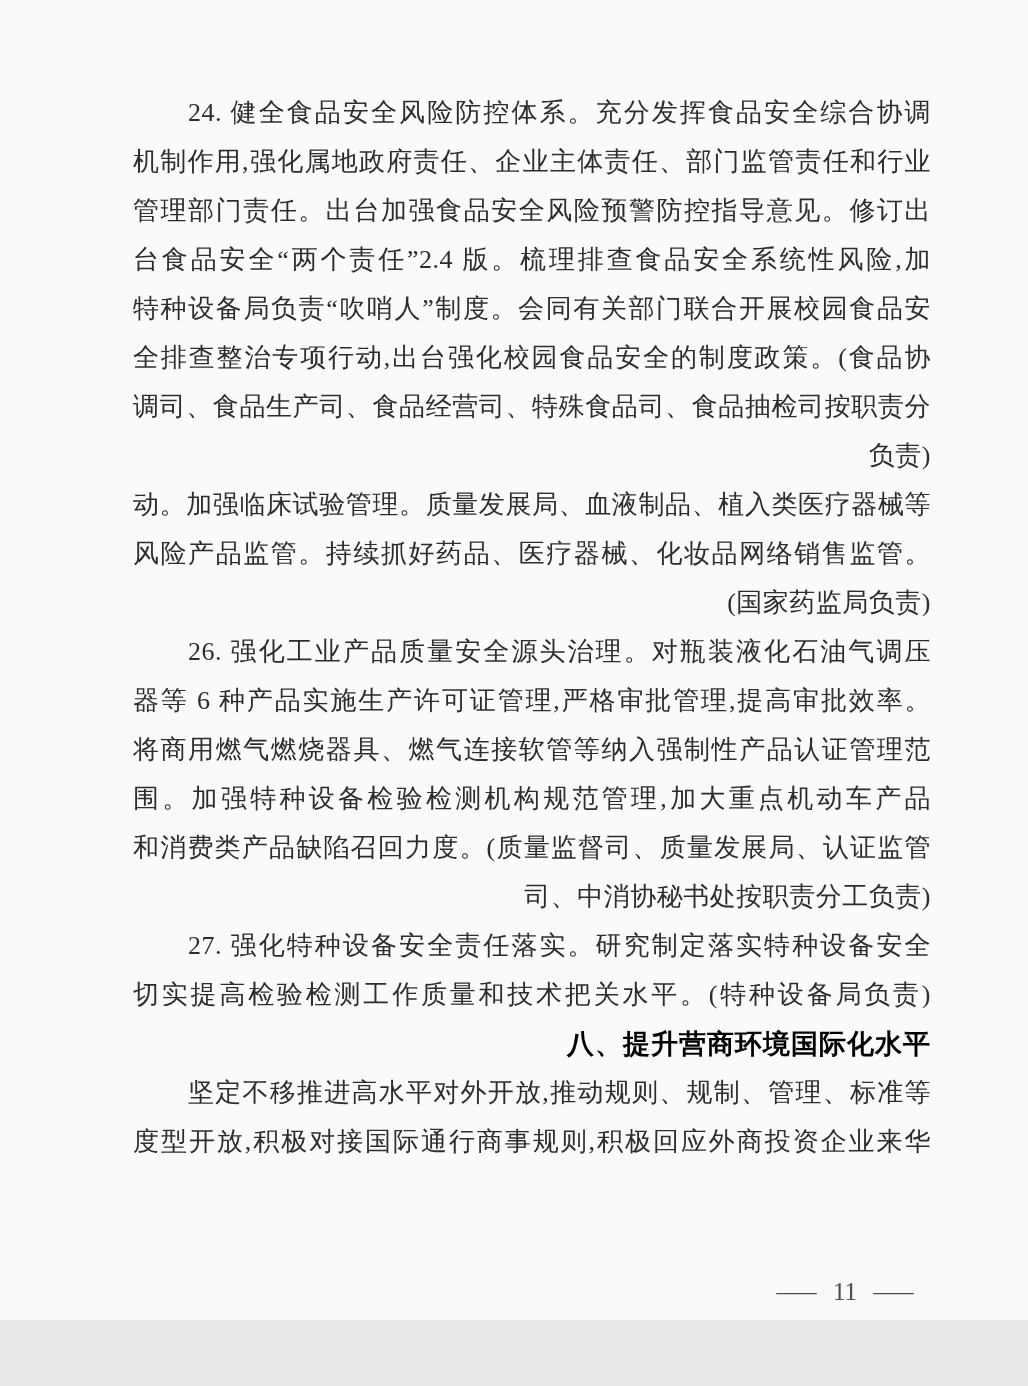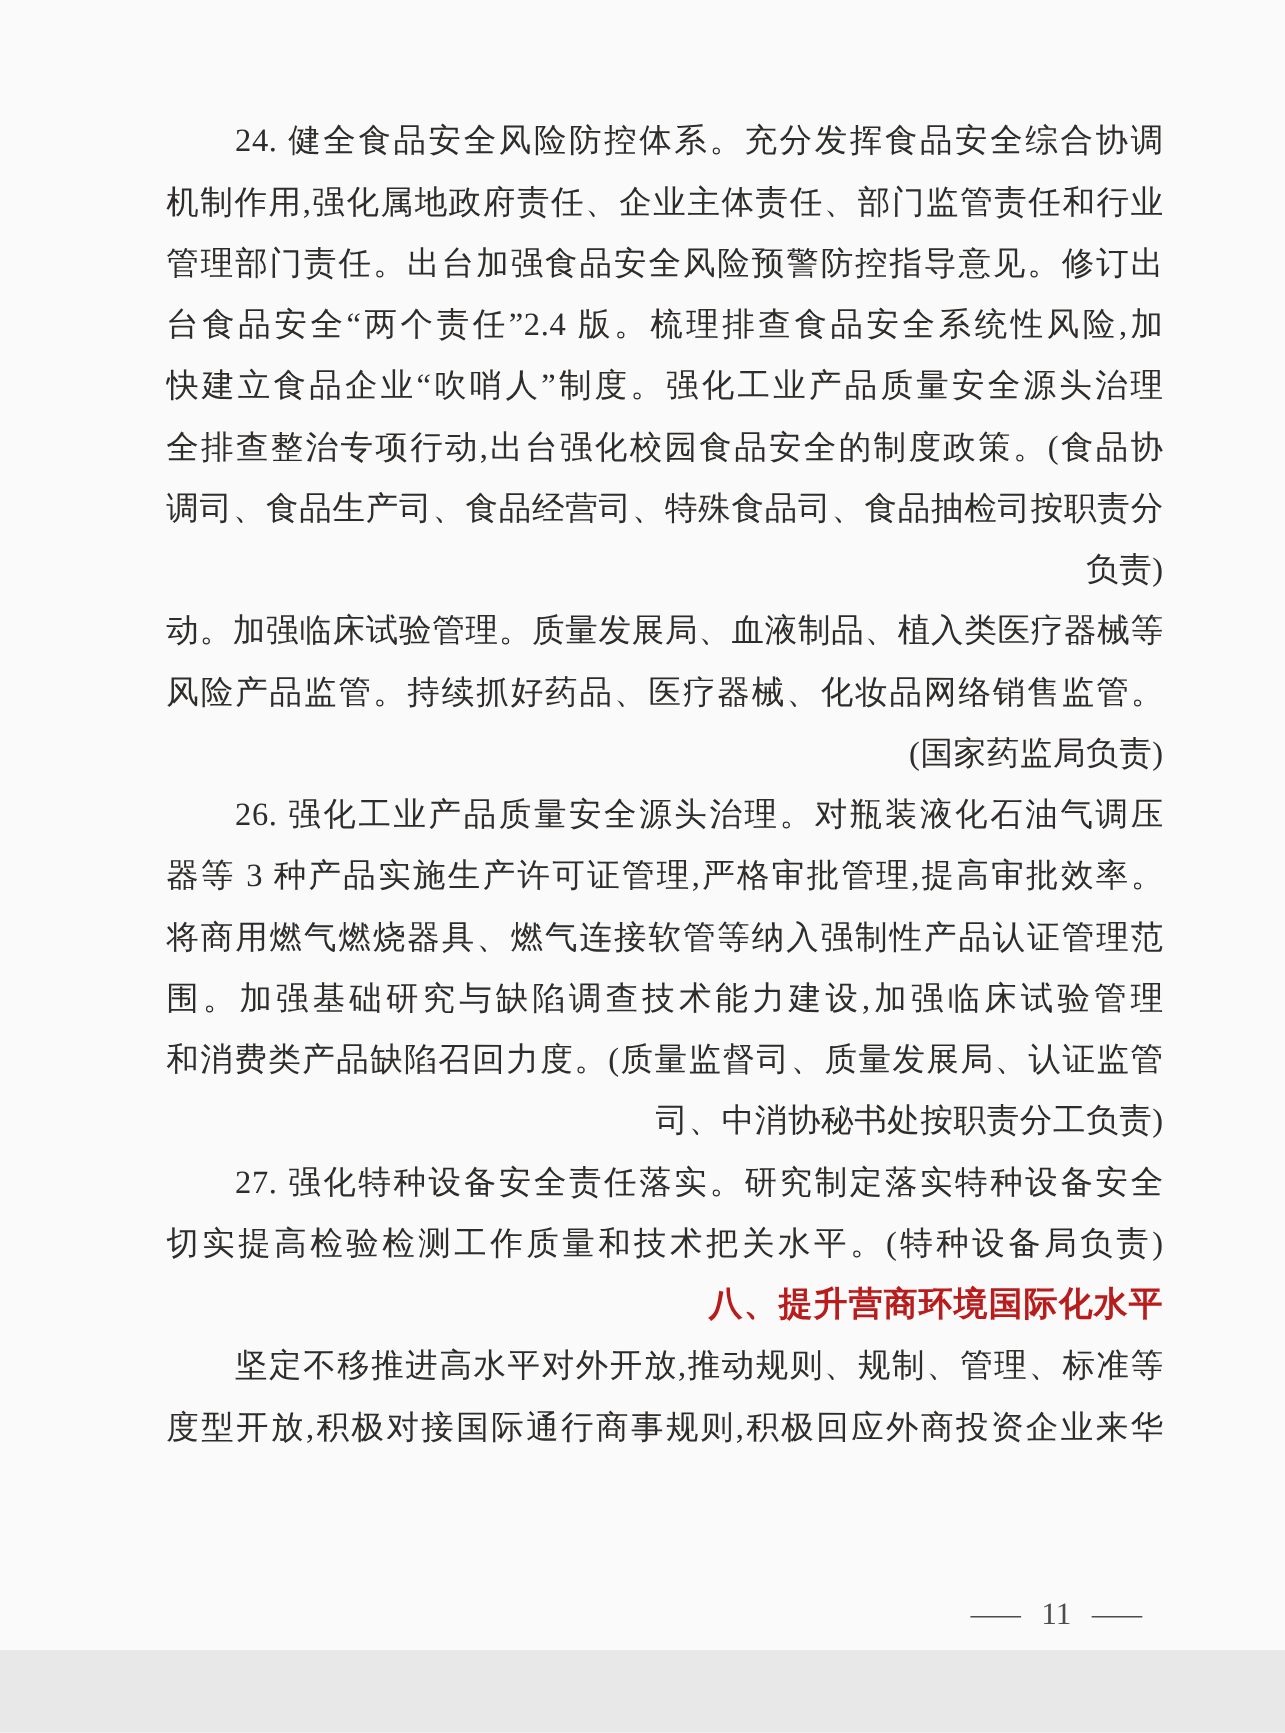--- a/index.html
+++ b/index.html
@@ -40,21 +40,21 @@
     text-justify: inter-character;
   }
   .line.indent {
     text-indent: 55px;
   }
   .line.heading {
     font-family: "DejaVu Sans", "Liberation Sans", sans-serif;
     font-weight: bold;
     font-size: 27px;
     letter-spacing: 1px;
-    color: #b91c1c;
+    color: #000000;
   }
   .footer {
     position: absolute;
     left: 752px;
     top: 1278px;
     width: 186px;
     display: flex;
     align-items: center;
     justify-content: center;
     gap: 24px;
@@ -70,35 +70,35 @@
 </head>
 <body>
 
 <div class="page">
   <div class="doc-content" id="doc-content">
       <div class="block">
         <div class="line indent justify">24. 健全食品安全风险防控体系。充分发挥食品安全综合协调</div>
         <div class="line justify">机制作用,强化属地政府责任、企业主体责任、部门监管责任和行业</div>
         <div class="line justify">管理部门责任。出台加强食品安全风险预警防控指导意见。修订出</div>
         <div class="line justify">台食品安全“两个责任”2.4 版。梳理排查食品安全系统性风险,加</div>
-        <div class="line justify">快建立食品企业“吹哨人”制度。强化工业产品质量安全源头治理</div>
+        <div class="line justify">特种设备局负责“吹哨人”制度。会同有关部门联合开展校园食品安</div>
         <div class="line justify">全排查整治专项行动,出台强化校园食品安全的制度政策。(食品协</div>
         <div class="line justify">调司、食品生产司、食品经营司、特殊食品司、食品抽检司按职责分工</div>
         <div class="line">负责)</div>
       </div>
       <div class="block">
         <div class="line justify">动。加强临床试验管理。质量发展局、血液制品、植入类医疗器械等高</div>
         <div class="line justify">风险产品监管。持续抓好药品、医疗器械、化妆品网络销售监管。</div>
         <div class="line">(国家药监局负责)</div>
       </div>
       <div class="block">
         <div class="line indent justify">26. 强化工业产品质量安全源头治理。对瓶装液化石油气调压</div>
-        <div class="line justify">器等 3 种产品实施生产许可证管理,严格审批管理,提高审批效率。</div>
+        <div class="line justify">器等 6 种产品实施生产许可证管理,严格审批管理,提高审批效率。</div>
         <div class="line justify">将商用燃气燃烧器具、燃气连接软管等纳入强制性产品认证管理范</div>
-        <div class="line justify">围。加强基础研究与缺陷调查技术能力建设,加强临床试验管理</div>
+        <div class="line justify">围。加强特种设备检验检测机构规范管理,加大重点机动车产品</div>
         <div class="line justify">和消费类产品缺陷召回力度。(质量监督司、质量发展局、认证监管</div>
         <div class="line">司、中消协秘书处按职责分工负责)</div>
       </div>
       <div class="block">
         <div class="line indent justify">27. 强化特种设备安全责任落实。研究制定落实特种设备安全</div>
         <div class="line justify">切实提高检验检测工作质量和技术把关水平。(特种设备局负责)</div>
       </div>
       <div class="block">
         <div class="line heading indent">八、提升营商环境国际化水平</div>
       </div>

